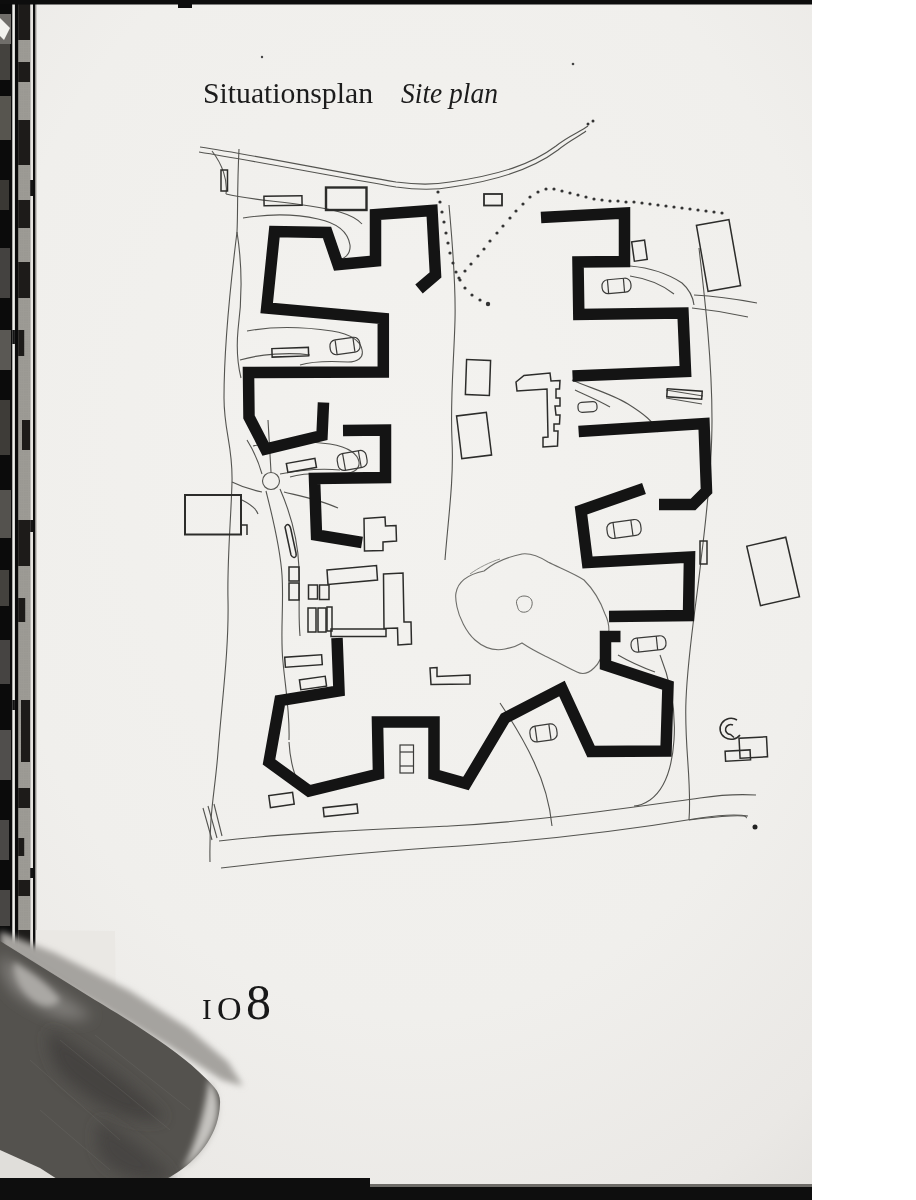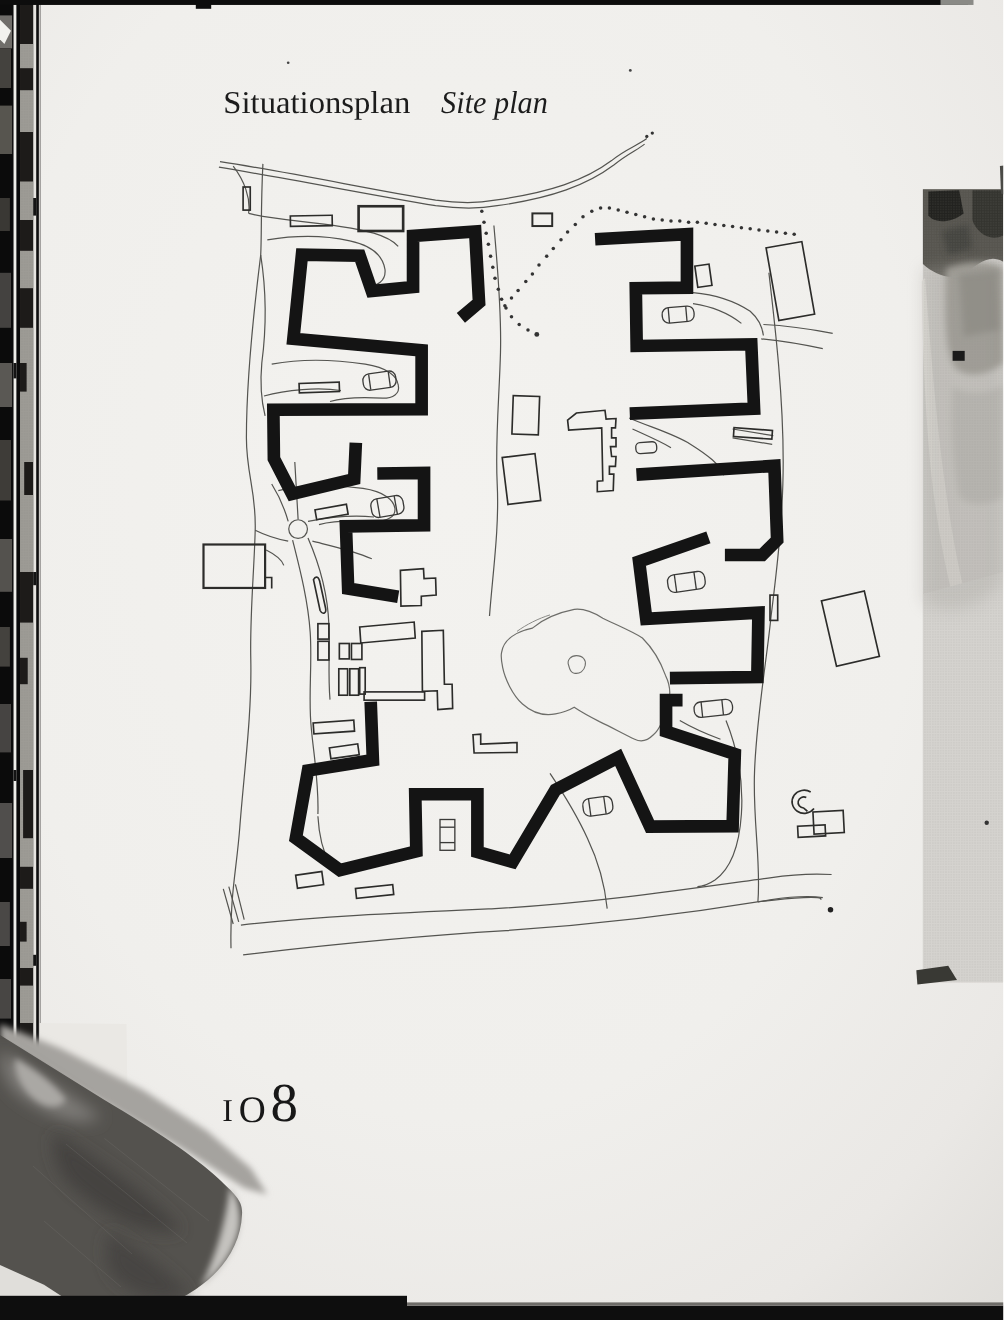--- a/index.html
+++ b/index.html
@@ -1,16 +1,16 @@
 <!DOCTYPE html>
 <html><head>
 <meta charset="utf-8">
 <style>
   html,body{margin:0;padding:0;background:#ffffff;}
-  #page{position:relative;width:912px;height:1200px;overflow:hidden;background:#fff;}
+  #page{position:relative;width:812px;height:1200px;overflow:hidden;background:#fff;}
   svg{display:block;}
   text{font-family:"Liberation Serif", serif;}
 </style>
 </head>
 <body>
 <div id="page">
 <svg width="916" height="1200" viewBox="0 0 916 1200">
 <defs>
   <radialGradient id="pageGrad" cx="45%" cy="38%" r="85%">
     <stop offset="0%" stop-color="#f3f2ef"></stop>

